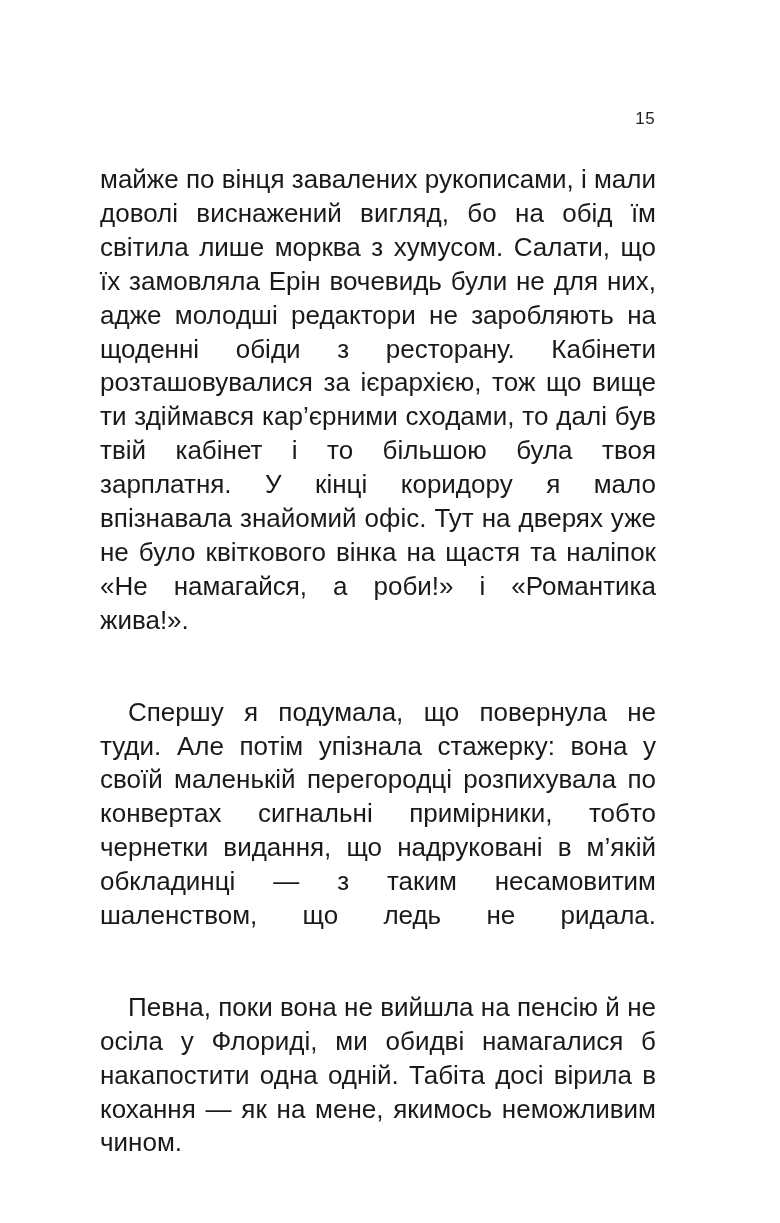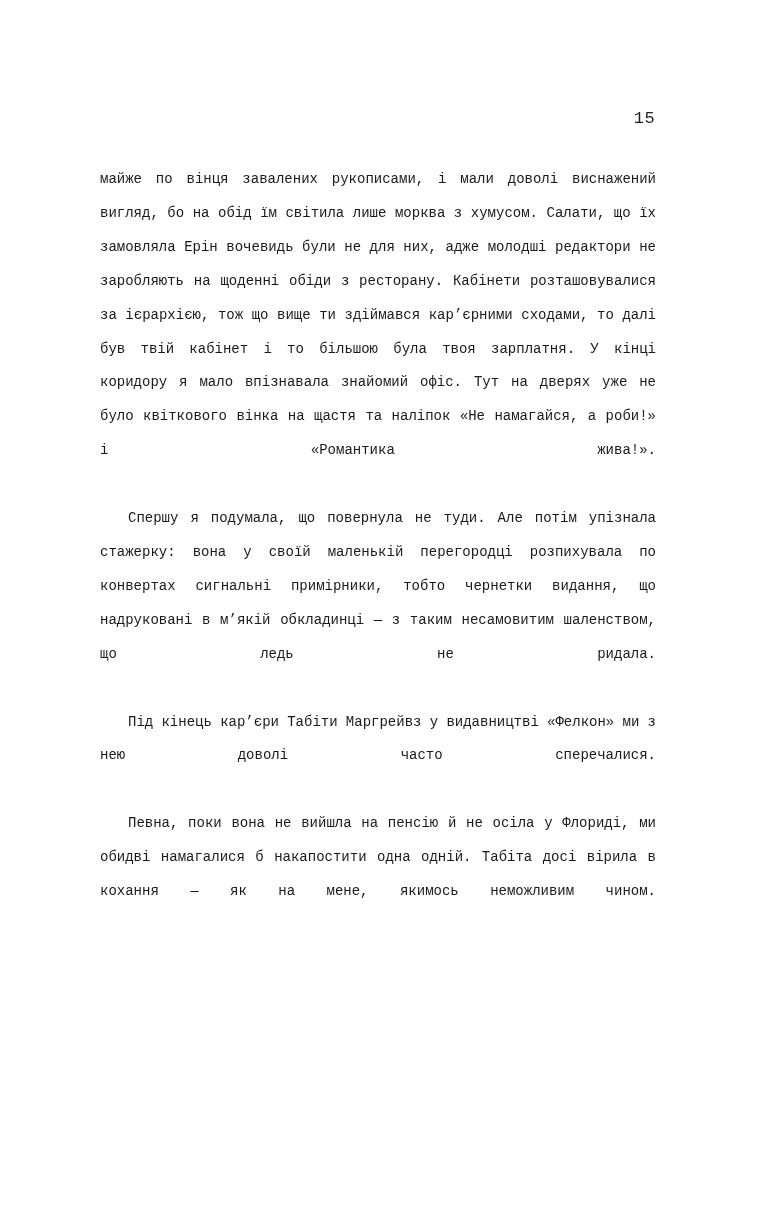--- a/index.html
+++ b/index.html
@@ -8,21 +8,21 @@
     padding: 0;
     background: #ffffff;
   }
   .page {
     position: relative;
     width: 780px;
     height: 1223px;
     background: #ffffff;
     margin: 0 auto;
     overflow: hidden;
-    font-family: Liberation Mono, monospace;
+    font-family: Liberation Sans, sans-serif;
     color: #1a1a1a;
     -webkit-font-smoothing: antialiased;
   }
   .folio {
     position: absolute;
     top: 109px;
     left: 100px;
     width: 555px;
     text-align: right;
     font-size: 17px;
@@ -30,31 +30,32 @@
     color: #1f1f1f;
   }
   .textblock {
     position: absolute;
     top: 163px;
     left: 100px;
     width: 556px;
   }
   p.para {
     margin: 0;
-    font-size: 14px;
+    font-size: 26px;
     line-height: 33.9px;
     text-align: justify;
     text-justify: inter-word;
     text-indent: 0;
     color: #1a1a1a;
     word-spacing: -0.2px;
     hyphens: none;
   }
   p.para.indent {
     text-indent: 28px;
+    margin-top: 24px;
   }
   p.para em {
     font-style: italic;
   }
   
   p.para::after {
     content: "";
     display: inline-block;
     width: 100%;
   }
@@ -62,17 +63,16 @@
 </head>
 <body>
 
 <div class="page">
 
   <div class="folio">15</div>
 
   <div class="textblock" id="textblock">
       <p class="para"><span>майже по вінця завалених рукописами, і мали доволі виснажений вигляд, бо на обід їм світила лише морква з хумусом. Салати, що їх замовляла Ерін вочевидь були не для них, адже молодші редактори не заробляють на щоденні обіди з ресторану. Кабінети розташовувалися за ієрархією, тож що вище ти здіймався кар’єрними сходами, то далі був твій кабінет і то більшою була твоя зарплатня. У кінці коридору я мало впізнавала знайомий офіс. Тут на дверях уже не було квіткового вінка на щастя та наліпок «Не намагайся, а роби!» і «Романтика жива!».</span></p>
       <p class="para indent"><span>Спершу я подумала, що повернула не туди. Але потім упізнала стажерку: вона у своїй маленькій перегородці розпихувала по конвертах сигнальні примірники, тобто чернетки видання, що надруковані в м’якій обкладинці — з таким несамовитим шаленством, що ледь не ридала.</span></p>
-      <p class="para indent"><span>Під кінець кар’єри Табіти Маргрейвз у видавництві «Фелкон» ми з нею доволі часто сперечалися.</span></p>
       <p class="para indent"><span>Певна, поки вона не вийшла на пенсію й не осіла у Флориді, ми обидві намагалися б накапостити одна одній. Табіта досі вірила в кохання — як на мене, якимось неможливим чином.</span></p>
     </div>
 
 </div>
 
 </body></html>

